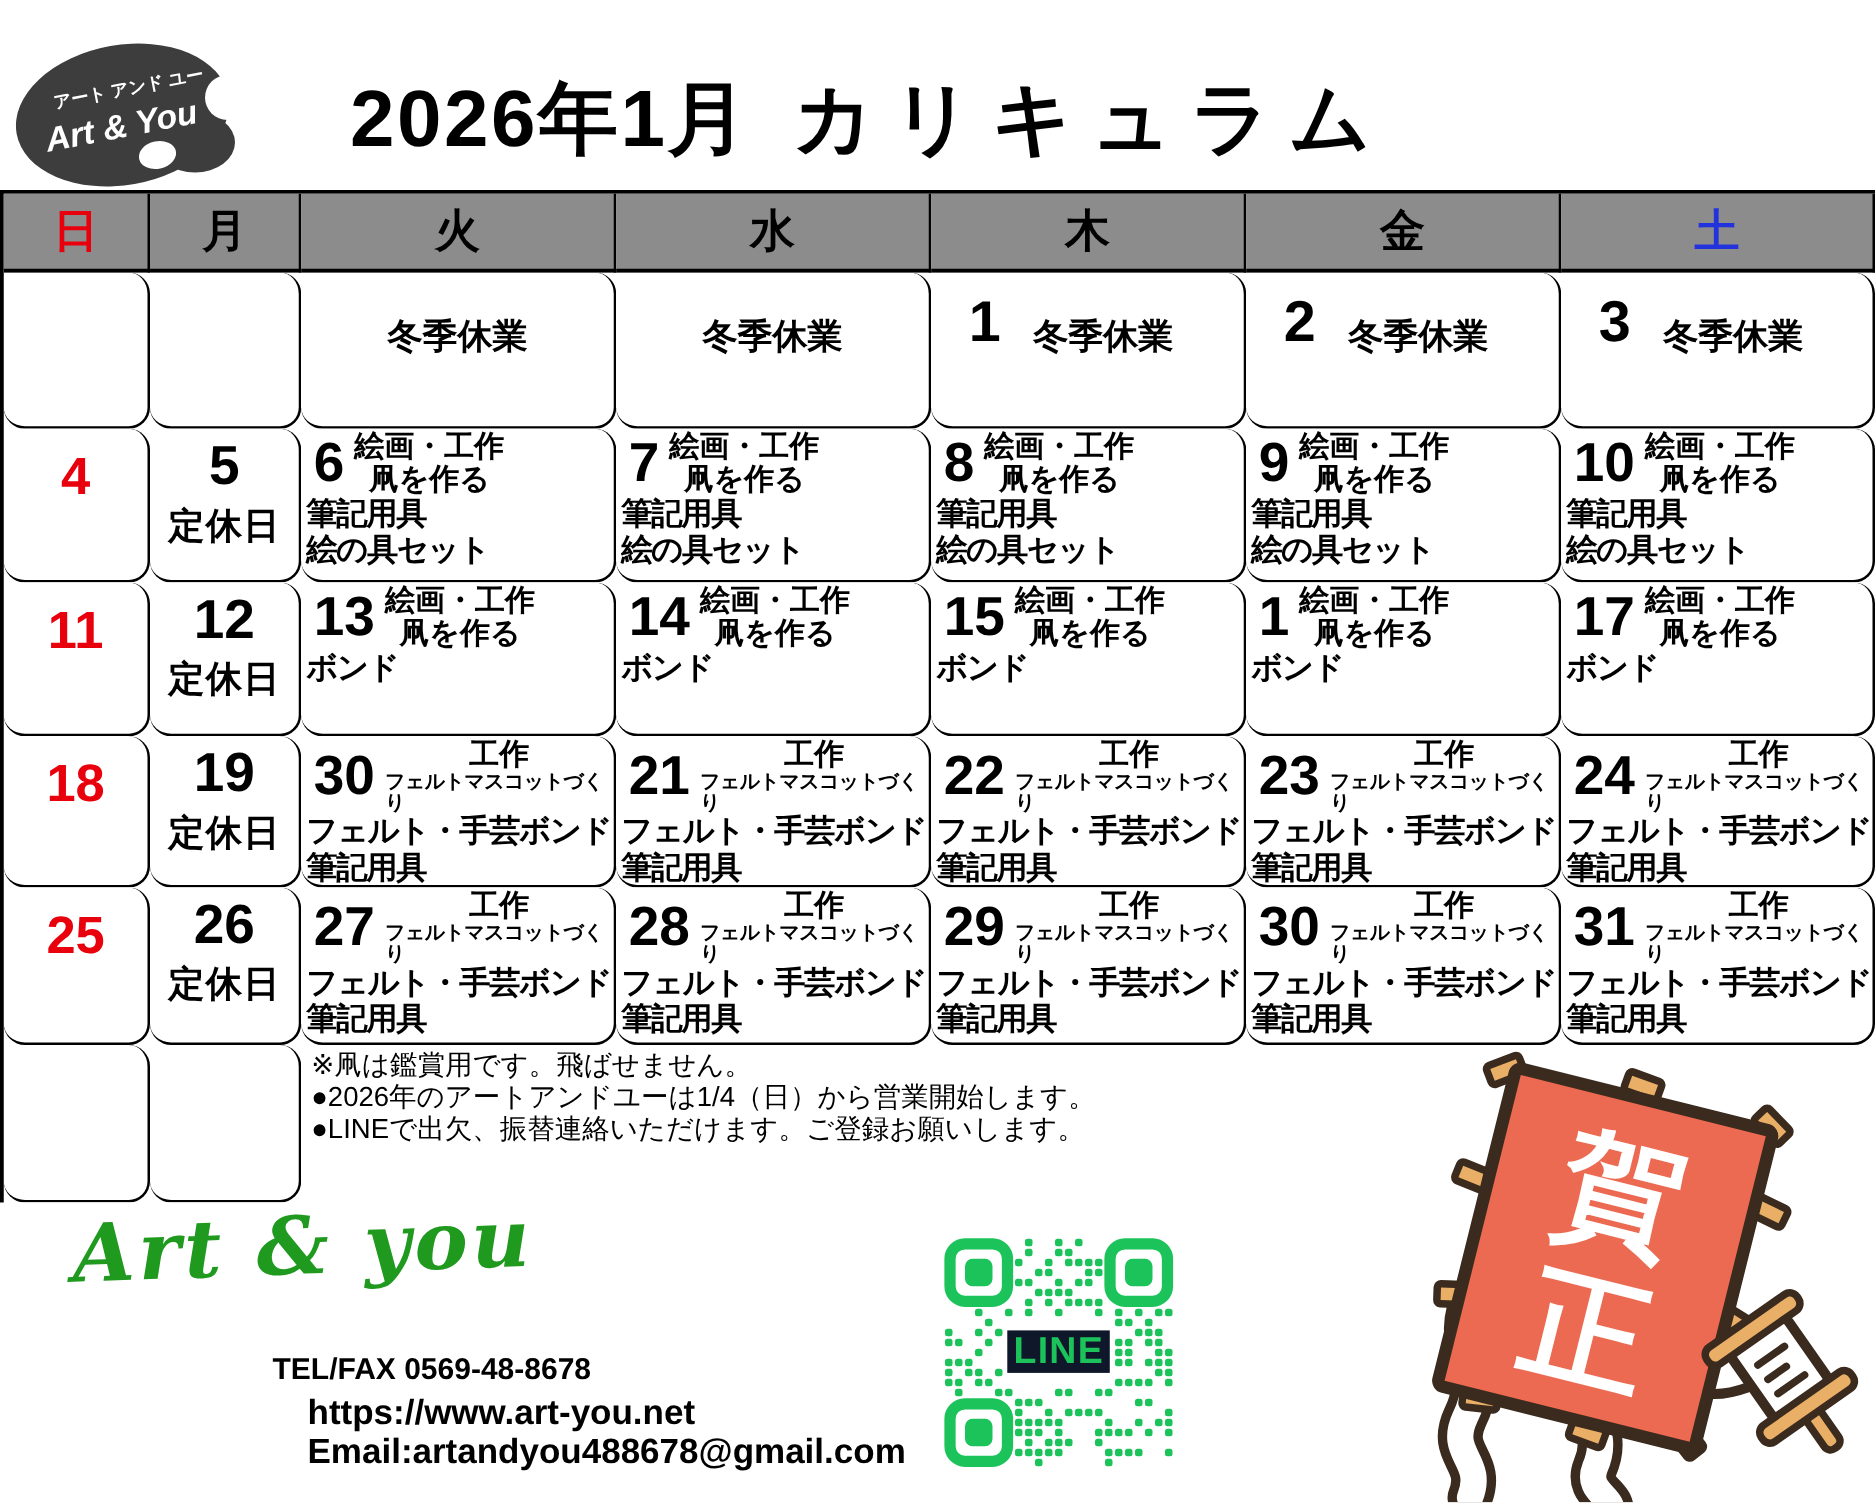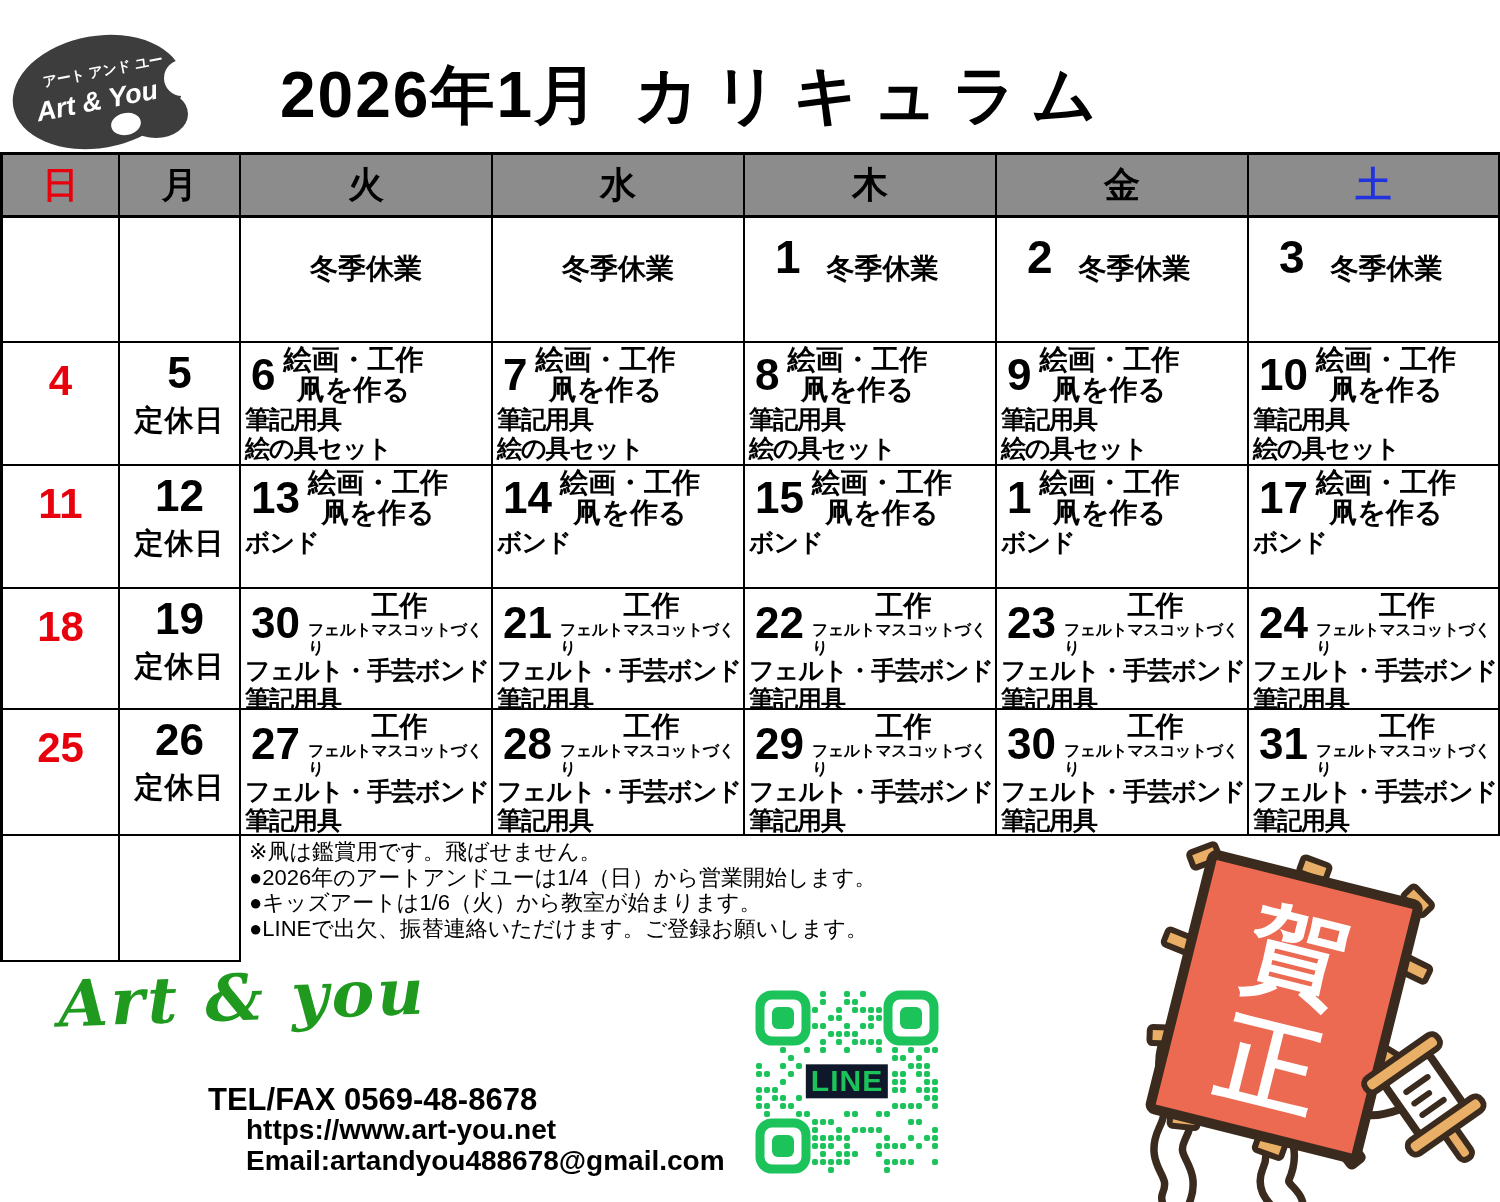--- a/index.html
+++ b/index.html
@@ -14,46 +14,46 @@
   
   #cal{position:absolute;left:0;top:152px;width:1500px;box-sizing:border-box;
        display:grid;
        grid-template-columns:117px 121px 252px 252px 252px 252px 1fr;
        grid-template-rows:63px 125px 123px 123px 121px 126px 126px;
        border-left:3px solid #000;border-top:3px solid #000;}
   #cal >*{box-sizing:border-box;}
   .hcell{background:var(--header_gray);border-right:2px solid #000;border-bottom:3px solid #000;
          display:flex;align-items:center;justify-content:center;
          font-size:36px;font-weight:900;}
-  .cell{border-right:2px solid #000;border-bottom:2px solid #000;overflow:hidden;font-weight:700;}
+  .cell{border-right:2px solid #000;border-bottom:2px solid #000;overflow:hidden;font-weight:700;border-radius:17px;}
   .sun-num{color:var(--sunday_red);font-size:42px;font-weight:900;text-align:center;padding-top:14px;}
   .closed-num{font-size:44px;font-weight:900;text-align:center;padding-top:8px;line-height:1;}
   .closed-label{font-size:29px;text-align:center;margin-top:6px;letter-spacing:1px;}
   .c-note{display:flex;align-items:flex-start;}
   .c-note .note-text{font-size:28px;margin-top:32px;}
   .c-note.no-day{justify-content:center;}
   .c-note.has-day{padding-left:30px;}
   .c-note .note-day{font-size:46px;font-weight:900;margin:16px 26px 0 0;line-height:1;}
   .act-top{display:flex;align-items:center;padding:2px 0 0 4px;}
   .act-day{font-size:44px;font-weight:900;line-height:1;padding:0 8px 0 6px;}
   .act-titles{display:flex;flex-direction:column;align-items:center;line-height:1.08;}
-  .t-line{font-size:28px;}
+  .t-line{font-size:24px;}
   .t-line.small{font-size:16px;letter-spacing:-0.5px;}
   .act-mats{padding-left:4px;line-height:1.16;}
   .m-line{font-size:25px;letter-spacing:-1px;white-space:nowrap;}
   .notes-cell{grid-column:span 5;border-right:none;border-bottom:none;padding:3px 12px 0 8px;}
   .note-line{font-size:22px;font-weight:500;line-height:1.17;white-space:nowrap;}
 
   
   #script-logo{position:absolute;left:58px;top:960px;color:var(--logo_green);
                font-family:"DejaVu Serif","Liberation Serif",serif;font-style:italic;font-weight:900;
                font-size:64px;letter-spacing:3px;transform:rotate(-2deg);}
   .ftxt{position:absolute;font-weight:800;white-space:nowrap;}
   #address{left:10px;top:1044px;font-size:30px;}
-  #tel{left:208px;top:1082px;font-size:31px;}
+  #tel{left:218px;top:1082px;font-size:24px;}
   #url{left:246px;top:1114px;font-size:28px;}
   #email{left:246px;top:1145px;font-size:28px;}
 
   
   #qr{position:absolute;left:755px;top:990px;width:184px;height:184px;}
   #qr svg{position:absolute;left:0;top:0;}
   .qr-label{position:absolute;left:50%;top:50%;transform:translate(-50%,-52%);
             background:#0f172a;padding:0 5px;color:var(--line_green);
             font-size:30px;font-weight:900;letter-spacing:1px;}
 
@@ -386,21 +386,20 @@
         <div class="act-mats">
           <div class="m-line">フェルト・手芸ボンド</div>
           <div class="m-line">筆記用具</div>
         </div>
       </div>
       <div class="cell c-empty"></div>
       <div class="cell c-empty"></div>
       <div class="cell notes-cell">
         <div class="note-line">※凧は鑑賞用です。飛ばせません。</div>
         <div class="note-line">●2026年のアートアンドユーは1/4（日）から営業開始します。</div>
-        <div class="note-line">●キッズアートは1/6（火）から教室が始まります。</div>
         <div class="note-line">●LINEで出欠、振替連絡いただけます。ご登録お願いします。</div>
       </div>
     </div>
 
   <div id="script-logo">Art &amp; you</div>
   <div id="tel" class="ftxt">TEL/FAX 0569-48-8678</div>
   <div id="url" class="ftxt">https://www.art-you.net</div>
   <div id="email" class="ftxt">Email:artandyou488678@gmail.com</div>
 
   <div id="qr">

